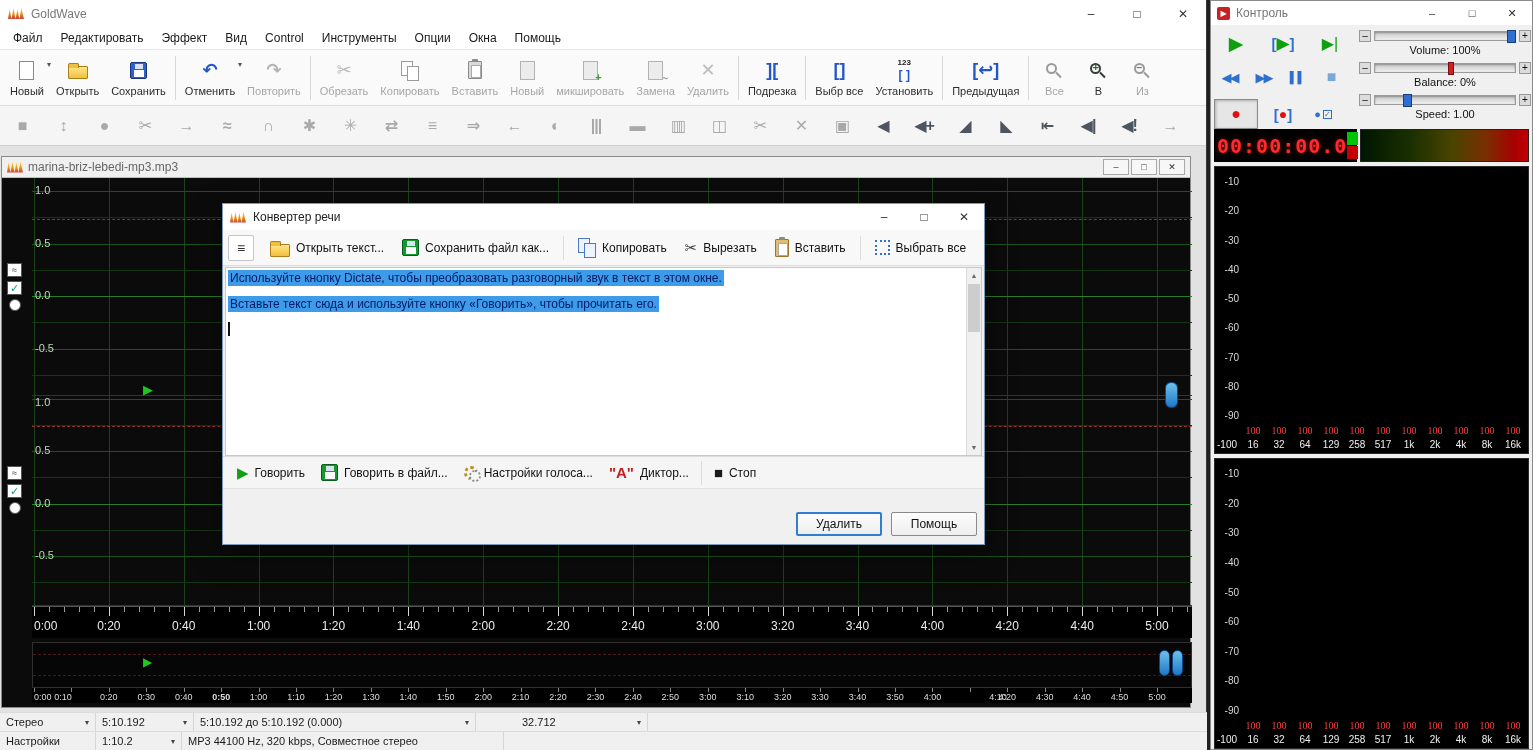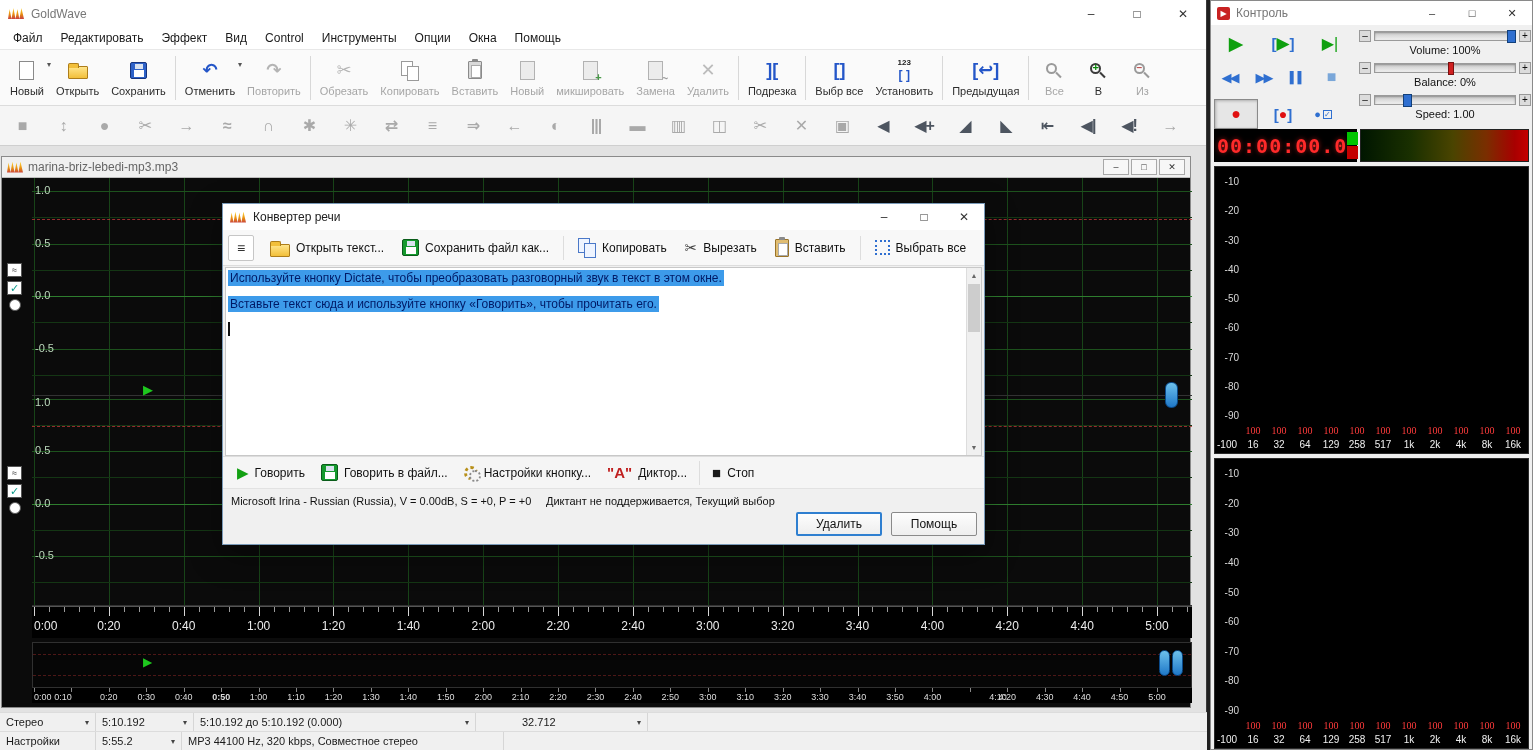--- a/index.html
+++ b/index.html
@@ -529,36 +529,32 @@
             <div class="dt-btn">
               <span class="gico" style="color: rgb(18, 160, 18); font-size: 15px;">▶</span>
               <span>Говорить</span>
             </div>
             <div class="dt-btn">
               <span class="ic-floppy green"></span>
               <span>Говорить в файл...</span>
             </div>
             <div class="dt-btn">
               <span class="ic-gears"></span>
-              <span>Настройки кнопку...</span>
+              <span>Настройки голоса...</span>
             </div>
             <div class="dt-btn">
               <span class="gico" style="color: rgb(192, 32, 32); font-size: 15px;">"А"</span>
               <span>Диктор...</span>
             </div>
             <div class="dt-sep"></div>
             <div class="dt-btn">
               <span class="gico" style="color: rgb(26, 26, 26); font-size: 15px;">■</span>
               <span>Стоп</span>
             </div>
           </div>
-        <div class="dlg-status">
-          <span class="ls">Microsoft Irina - Russian (Russia), V = 0.00dB, S = +0, P = +0</span>
-          <span>Диктант не поддерживается, Текущий выбор</span>
-        </div>
         <div class="dlg-buttons">
           <div class="dlg-btn primary" style="left:573px;">Удалить</div>
           <div class="dlg-btn" style="left:668px;">Помощь</div>
         </div>
       </div>
 
     </div>
 
     <div class="statusbar sb1" id="sb1">
         <div class="sb-cell" style="width: 96px;">
@@ -577,21 +573,21 @@
         <div class="sb-cell" style="width: 132px;">
           <span>32.712</span>
           <span class="sb-arrow">▾</span>
         </div>
       </div>
     <div class="statusbar sb2" id="sb2">
         <div class="sb-cell" style="width: 96px;">
           <span>Настройки</span>
         </div>
         <div class="sb-cell" style="width: 86px;">
-          <span>5:55.2</span>
+          <span>1:10.2</span>
           <span class="sb-arrow">▾</span>
         </div>
         <div class="sb-cell" style="width: 322px;">
           <span>MP3 44100 Hz, 320 kbps, Совместное стерео</span>
         </div>
       </div>
   </div>
 
   <div class="control-window">
     <div class="ctl-titlebar">

